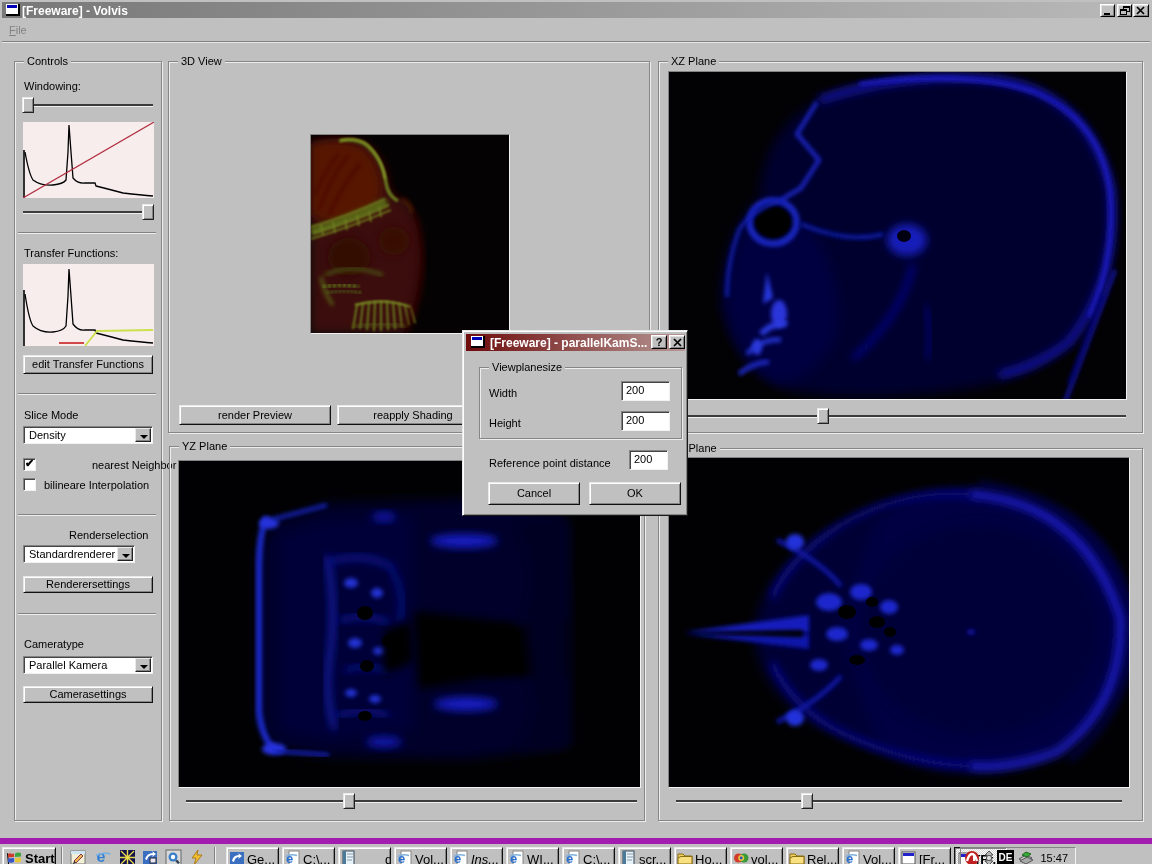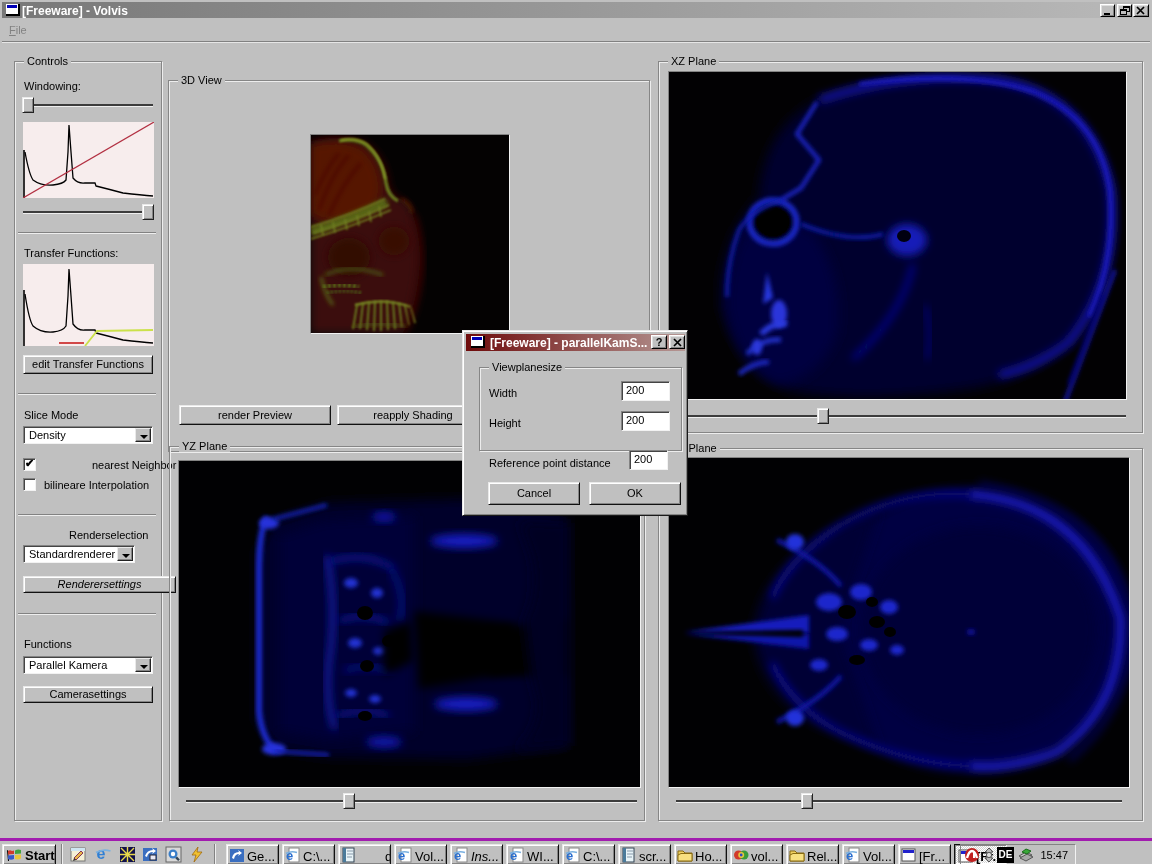--- a/index.html
+++ b/index.html
@@ -22,21 +22,21 @@
 .track{position:absolute;height:3px;background:#3c3c3c;border-bottom:1px solid #eee;}
 .thumb{position:absolute;width:12px;height:16px;background:#c0c0c0;border:1px solid;border-color:#e9e9e9 #222 #222 #e9e9e9;box-shadow:inset 1px 1px 0 #fff,inset -1px -1px 0 #858585;}
 .combo{position:absolute;background:#fff;border:1px solid;border-color:#838383 #f2f2f2 #f2f2f2 #838383;box-shadow:inset 1px 1px 0 #444;height:18px;}
 .combo span{position:absolute;left:5px;top:2px;font-size:11px;}
 .cbtn{position:absolute;right:1px;top:1px;bottom:1px;width:16px;background:#c0c0c0;border:1px solid;border-color:#e9e9e9 #222 #222 #e9e9e9;box-shadow:inset -1px -1px 0 #858585;}
 .cbtn i{position:absolute;left:4px;top:6px;width:0;height:0;border:4px solid transparent;border-top:4px solid #000;}
 .cb{position:absolute;width:13px;height:13px;background:#fff;border:1px solid;border-color:#838383 #f2f2f2 #f2f2f2 #838383;box-shadow:inset 1px 1px 0 #444;}
 .lbl{position:absolute;font-size:11px;white-space:nowrap;}
 .dlg{position:absolute;left:462px;top:330px;width:226px;height:186px;background:#c0c0c0;border:1px solid;border-color:#e9e9e9 #1a1a1a #1a1a1a #e9e9e9;box-shadow:inset 1px 1px 0 #fff,inset -1px -1px 0 #858585;z-index:50;}
 .dlgtitle{position:absolute;left:3px;top:3px;width:219px;height:17px;background:linear-gradient(90deg,#6e0b0b,#b59794);}
-.taskbar{position:absolute;left:0;top:838px;width:1152px;height:26px;background:#c0c0c0;border-top:3px solid #a21caf;z-index:90;}
+.taskbar{position:absolute;left:0;top:838px;width:1152px;height:26px;background:#c0c0c0;border-top:6px solid #a21caf;z-index:90;}
 .tbtn{position:absolute;top:3px;height:21px;background:#c0c0c0;border:1px solid;border-color:#e9e9e9 #111 #111 #e9e9e9;box-shadow:inset 1px 1px 0 #fff,inset -1px -1px 0 #858585;font-size:13px;overflow:hidden;white-space:nowrap;}
 .tsep{position:absolute;top:3px;width:2px;height:20px;border-left:1px solid #828282;border-right:1px solid #eee;}
 </style></head><body>
 
 <div class="abs titlebar">
   <div class="winicon">
       <i></i>
     </div>
   <div class="titletxt">[Freeware] - Volvis</div>
   <div class="capbtn" style="right:35px;">
@@ -98,32 +98,32 @@
 <div class="cb" style="left:23px;top:478px;"></div>
 <div class="lbl" style="left:44px;top:479px;">bilineare Interpolation</div>
 <div class="sep" style="left:18px;top:514px;width:138px;"></div>
 <div class="lbl" style="left:24px;top:529px;margin-left:45px;">Renderselection</div>
 <div class="combo" style="left:23px;top:545px;width:112px;">
     <span>Standardrenderer</span>
     <div class="cbtn">
       <i></i>
     </div>
   </div>
-<div class="btn" style="left:23px;top:576px;width:153px;height:17px;line-height:15px;font-style:italic;">Renderersettings</div>
+<div class="btn" style="left:23px;top:576px;width:130px;height:17px;line-height:15px;">Renderersettings</div>
 <div class="sep" style="left:18px;top:613px;width:138px;"></div>
-<div class="lbl" style="left:24px;top:638px;">Functions</div>
+<div class="lbl" style="left:24px;top:638px;">Cameratype</div>
 <div class="combo" style="left:23px;top:656px;width:130px;">
     <span>Parallel Kamera</span>
     <div class="cbtn">
       <i></i>
     </div>
   </div>
 <div class="btn" style="left:23px;top:686px;width:130px;height:17px;line-height:15px;">Camerasettings</div>
 
-<div class="gb" style="left:168px;top:61px;width:482px;height:372px;margin-top:19px;">
+<div class="gb" style="left:168px;top:61px;width:482px;height:372px;">
     <b>3D View</b>
   </div>
 <div class="img" id="v3d" style="left:310px;top:134px;width:200px;height:200px;">
 <svg width="198" height="198" viewBox="0 0 198 198">
 <defs>
 <filter id="g1" x="-30%" y="-30%" width="160%" height="160%">
           <feGaussianBlur stdDeviation="1"></feGaussianBlur>
         </filter>
 <filter id="g2" x="-30%" y="-30%" width="160%" height="160%">
           <feGaussianBlur stdDeviation="2"></feGaussianBlur>
@@ -315,21 +315,21 @@
         <i></i>
       </div>
     <div style="position:absolute;left:24px;top:2px;color:#fff;font-weight:bold;font-size:12px;white-space:nowrap;">[Freeware] - parallelKamS...</div>
     <div class="capbtn" style="top:1px;left:185px;width:16px;height:14px;font-size:11px;line-height:13px;font-weight:bold;">?</div>
     <div class="capbtn" style="top:1px;left:203px;width:16px;height:14px;">
         <svg width="14" height="12" style="position:absolute;left:1px;top:1px;">
           <path d="M3,2 L10,9 M10,2 L3,9" stroke="#000" stroke-width="1.7"></path>
         </svg>
       </div>
   </div>
-  <div class="gb" style="left:16px;top:36px;width:203px;height:84px;text-align:center;">
+  <div class="gb" style="left:16px;top:36px;width:203px;height:72px;text-align:center;">
       <b>Viewplanesize</b>
     </div>
   <div class="lbl" style="left:26px;top:56px;">Width</div>
   <div class="sunk" style="left:158px;top:50px;width:49px;height:20px;">
       <span style="position:absolute;left:4px;top:2px;">200</span>
     </div>
   <div class="lbl" style="left:26px;top:86px;">Height</div>
   <div class="sunk" style="left:158px;top:80px;width:49px;height:20px;">
       <span style="position:absolute;left:4px;top:2px;">200</span>
     </div>

